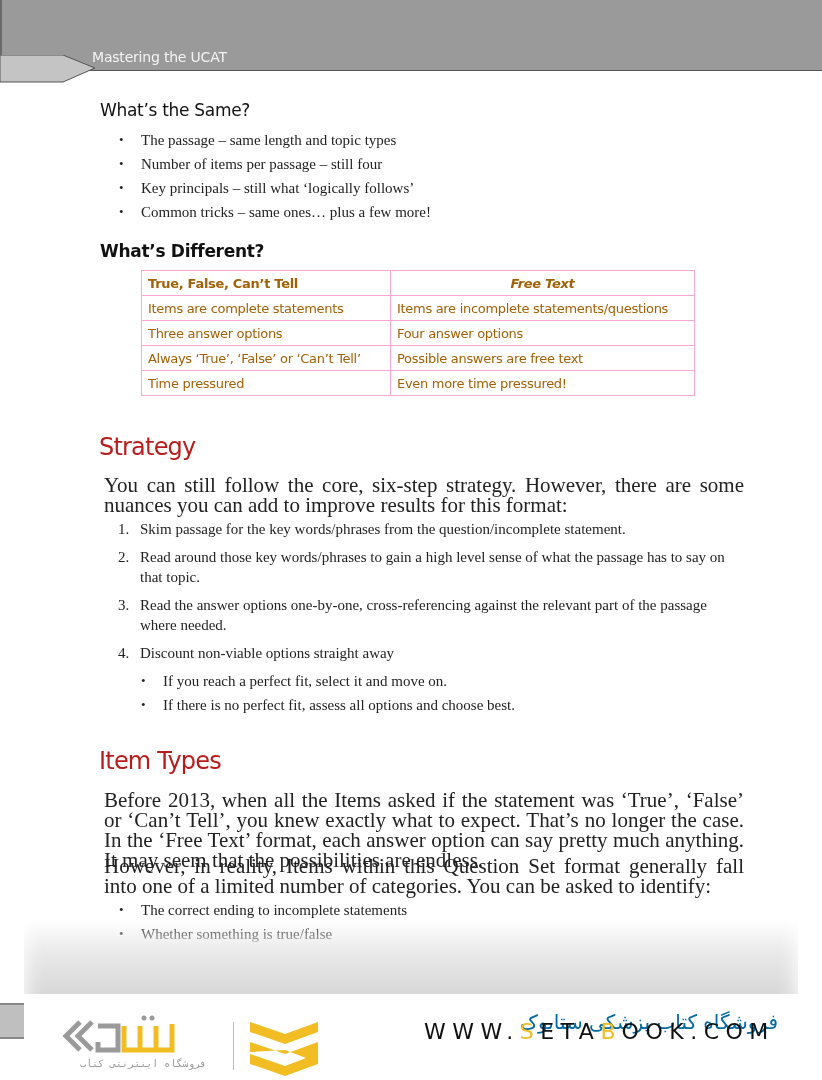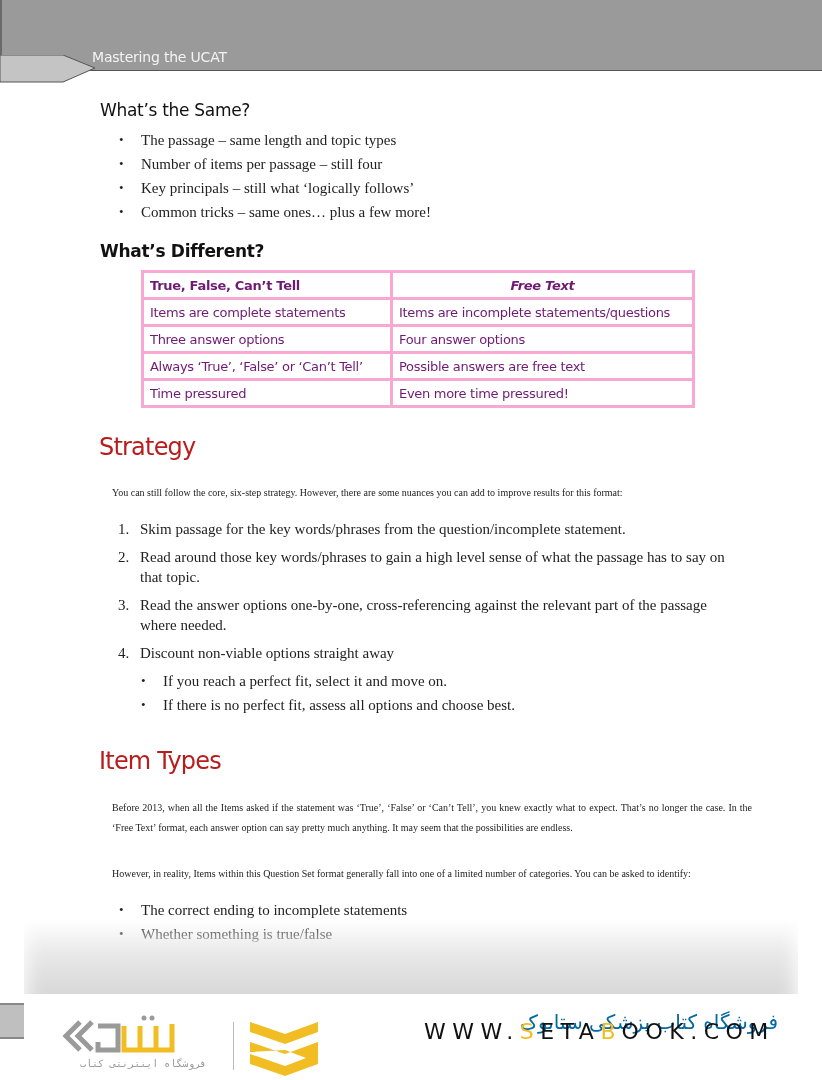--- a/index.html
+++ b/index.html
@@ -31,29 +31,29 @@
     font-size: 24px; color: #b91c1c; font-weight: normal; letter-spacing: -0.8px;
   }
   .bullets { position: absolute; left: 119px; margin: 0; padding: 0; list-style: none; font-size: 15px; }
   .bullets li { position: relative; padding-left: 22px; height: 24px; line-height: 24px; color: #222; }
   .bullets li .dot { position: absolute; left: 0; top: 0; font-size: 13px; }
   .compare-table {
     position: absolute; left: 141px; top: 270px; width: 554px;
     border-collapse: collapse; font-family: "DejaVu Sans", sans-serif; font-size: 13px;
   }
   .compare-table th, .compare-table td {
-    border: 3px solid #f9a8d4; height: 24px; padding: 0 6px; text-align: left;
-    font-weight: normal; color: #701a75; letter-spacing: -0.3px;
+    border: 1px solid #f9a8d4; height: 24px; padding: 0 6px; text-align: left;
+    font-weight: normal; color: #a16207; letter-spacing: -0.3px;
   }
   .compare-table th { font-weight: bold; }
   .compare-table th.center { text-align: center; font-style: italic; }
   .compare-table col.c1 { width: 249px; }
   .para {
-    position: absolute; left: 100px; width: 640px; font-size: 10px; line-height: 20px;
-    color: #222; text-align: justify; margin: 12px;
+    position: absolute; left: 100px; width: 640px; font-size: 21px; line-height: 20px;
+    color: #222; text-align: justify; margin: 4px;
   }
   .steps { position: absolute; left: 118px; width: 620px; margin: 0; padding: 0; list-style: none; font-size: 15px; line-height: 20px; }
   .steps li { position: relative; padding-left: 22px; color: #222; margin-bottom: 8px; }
   .steps li .num { position: absolute; left: 0; top: 0; }
   .fade {
     position: absolute; left: 24px; top: 920px; width: 774px; height: 74px;
     background: linear-gradient(to bottom, rgba(255,255,255,0) 0%, #e9e9e9 45%, #d8d8d8 100%);
     box-shadow: inset 20px 0 20px -18px #fff, inset -20px 0 20px -18px #fff;
   }
   .fade-left-bar { position: absolute; left: 0; top: 1003px; width: 24px; height: 32px; background: #bfbfbf; border-top: 2px solid #888; border-bottom: 2px solid #888; }

